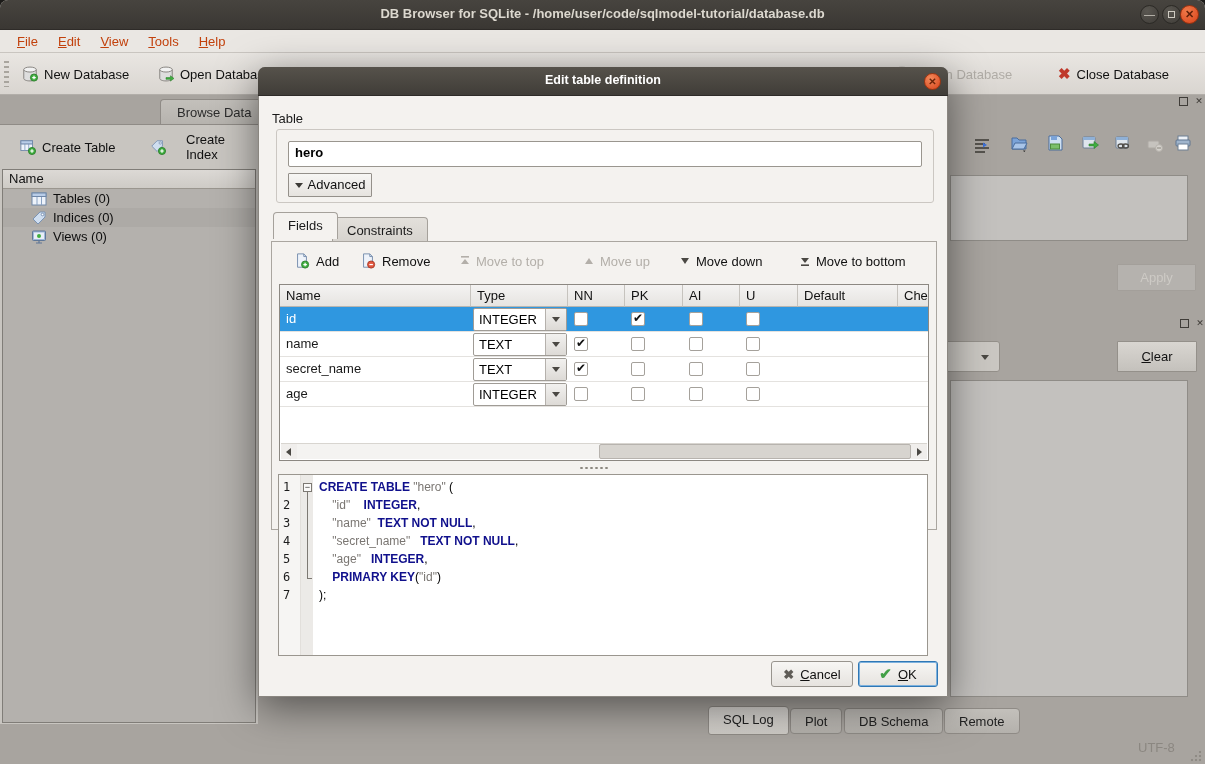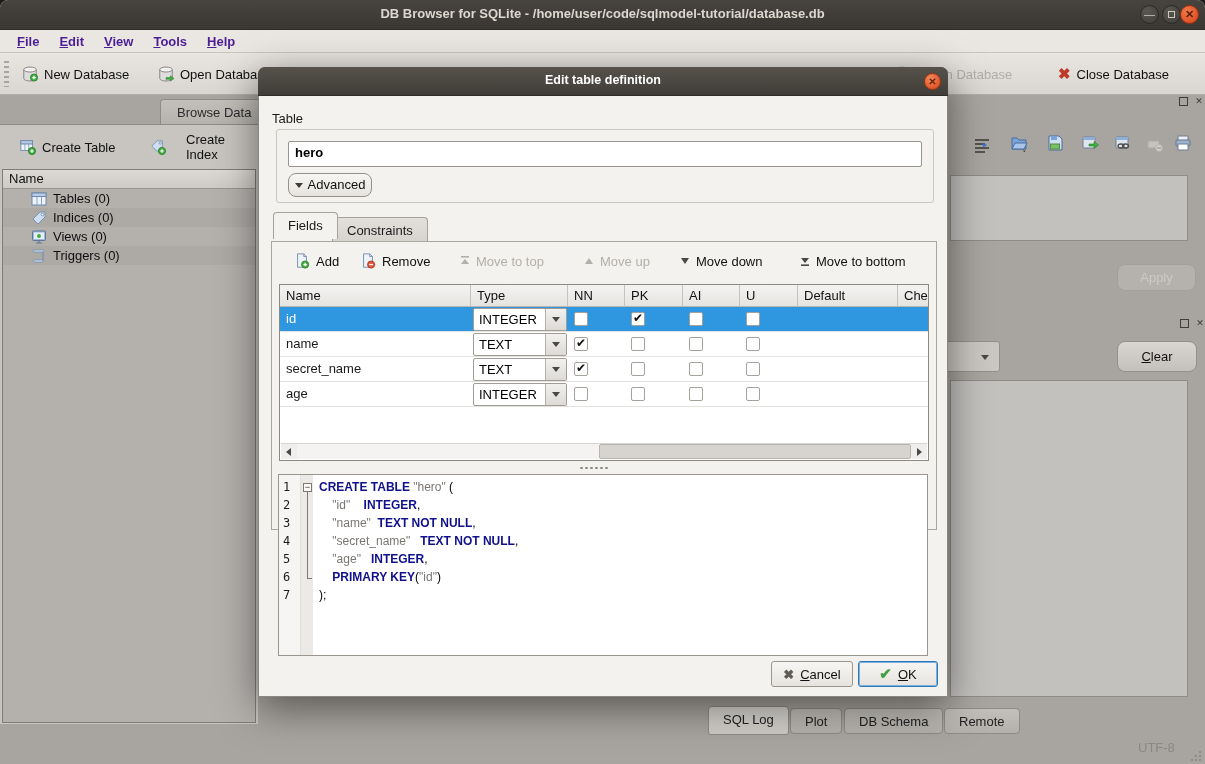--- a/index.html
+++ b/index.html
@@ -8,21 +8,21 @@
   .abs{position:absolute;}
 
   
   #titlebar{left:0;top:0;width:1205px;height:30px;background:linear-gradient(#47443f,#3a3733);border-radius:8px 8px 0 0;border-bottom:1px solid #2e2b28;}
   #titlebar .title{position:absolute;left:0;right:0;top:6px;text-align:center;color:#dcd8cf;font-weight:bold;font-size:13px;}
   .winbtn{position:absolute;top:5px;width:19px;height:19px;border-radius:50%;background:radial-gradient(circle at 35% 30%,#5a5751,#3f3c38);border:1px solid #2c2a26;color:#cfcbc2;text-align:center;line-height:17px;font-size:11px;}
   .winbtn.close{background:radial-gradient(circle at 35% 30%,#f07a4a,#d8431a);border-color:#9c3310;color:#5e1f09;font-weight:bold;}
 
   
   #menubar{left:0;top:30px;width:1205px;height:23px;background:#eae7e3;border-bottom:1px solid #c9c5c0;display:flex;align-items:center;padding-left:8px;gap:2px;}
-  .menu-item{display:inline-block;padding:2px 9px;color:#4c1d95;font-weight:bold;}
+  .menu-item{display:inline-block;padding:2px 9px;color:#c2410c;}
   .menu-item::first-letter{text-decoration:underline;}
 
   
   #toolbar{left:0;top:53px;width:1205px;height:42px;background:linear-gradient(#e9e6e2,#d9d5d0);border-bottom:1px solid #b2aea9;}
   .tb-grip{position:absolute;left:4px;top:8px;width:5px;height:26px;background:repeating-linear-gradient(#9b978f 0 2px,transparent 2px 5px);opacity:.8;}
   .tb-btn{position:absolute;top:7px;height:28px;display:flex;align-items:center;gap:6px;padding:0 6px;color:#111;}
   .tb-btn.disabled{color:#b0aca6;}
   .red-x{color:#bf392b;font-weight:bold;font-size:15px;line-height:14px;}
 
   
@@ -38,21 +38,21 @@
   .tree-row{height:19px;display:flex;align-items:center;gap:6px;padding-left:28px;color:#0e0e0e;}
   .tree-row:nth-child(odd){background:#adaaa6;}
   .icon16{width:16px;height:16px;display:inline-block;flex:none;}
 
   
   .dockbtns{position:absolute;display:flex;gap:4px;}
   .dockbtn{width:12px;height:12px;color:#3f3c38;font-size:9px;line-height:11px;text-align:center;}
   .dockbtn .sq{display:block;width:9px;height:9px;border:1px solid #3f3c38;margin:1px auto;}
   .dock-area{position:absolute;background:#c3c1be;border:1px solid #8f8c87;}
   .dock-tool{position:absolute;width:18px;height:18px;}
-  .qt-btn{position:absolute;border:1px solid #94908a;border-radius:8px;background:linear-gradient(#d9d6d1,#c4c1bc);text-align:center;color:#111;}
+  .qt-btn{position:absolute;border:1px solid #94908a;border-radius:1px;background:linear-gradient(#d9d6d1,#c4c1bc);text-align:center;color:#111;}
   .qt-btn.disabled{background:#b5b2ae;border-color:#a39f9a;color:#cdcac5;}
   .accel::first-letter{text-decoration:underline;}
 
   
   .bottom-tab{position:absolute;height:26px;padding:5px 14px 0;border:1px solid #8f8b86;border-radius:4px;background:linear-gradient(#c3c0bb,#b4b1ac);color:#222;}
   .bottom-tab.active{background:linear-gradient(#dbd8d4,#cfccc7);top:706px;height:29px;border-radius:4px 4px 3px 3px;}
   #statusbar-enc{color:#8b8781;}
   #resize-grip{width:14px;height:14px;background:
     radial-gradient(circle at 12px 12px,#8f8b85 1px,transparent 1.6px),
     radial-gradient(circle at 8px 12px,#8f8b85 1px,transparent 1.6px),
@@ -200,26 +200,20 @@
       </div>
       <div class="tree-row">
         <svg class="icon16" viewBox="0 0 16 16">
             <rect x="1.5" y="2" width="13" height="9.5" rx="1" fill="#9fb9da" stroke="#5f7797"></rect>
             <rect x="3" y="3.5" width="10" height="6.5" fill="#e8eef7"></rect>
             <path d="M8 11.5v2M5 14h6" stroke="#5f7797" stroke-width="1.2"></path>
             <circle cx="8" cy="7" r="2" fill="#3fae3f"></circle>
           </svg>
         <span>Views (0)</span>
       </div>
-      <div class="tree-row">
-        <svg class="icon16" viewBox="0 0 16 16">
-            <path d="M3 2h9c1.2 0 1.2 2 0 2v10H4c-1.4 0-1.8-1.2-1-2h9V4H3c-1.2 0-1.2-2 0-2z" fill="#dfe8f4" stroke="#7b93b3"></path>
-          </svg>
-        <span>Triggers (0)</span>
-      </div>
     </div>
   </div>
 
   <div class="dockbtns" style="left:1177px;top:96px;">
     <span class="dockbtn">
         <span class="sq"></span>
       </span>
     <span class="dockbtn">✕</span>
   </div>
   <svg class="dock-tool" style="left:973px;top:136px;" viewBox="0 0 18 18">

